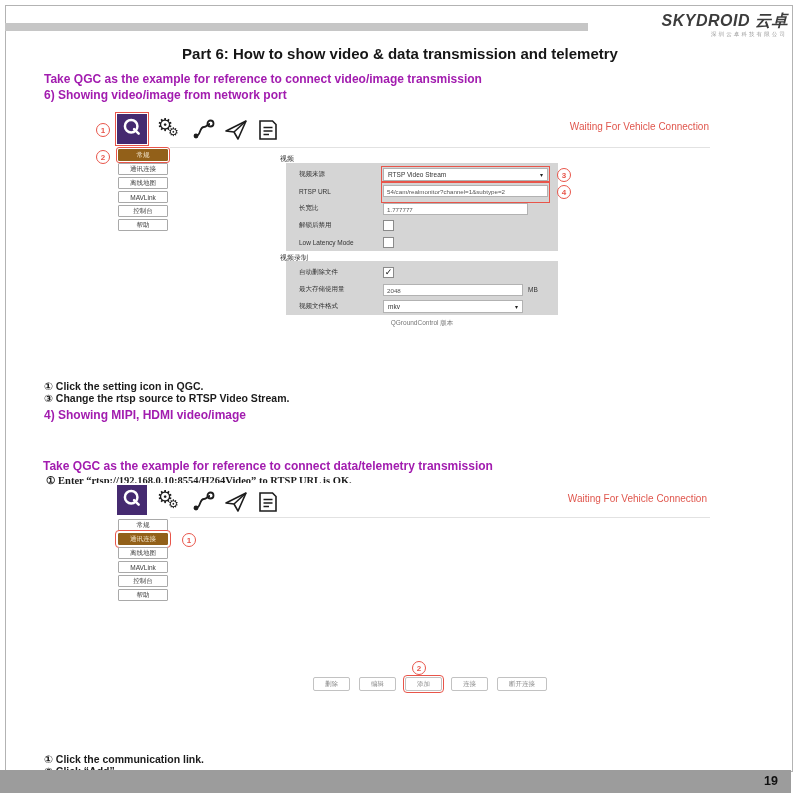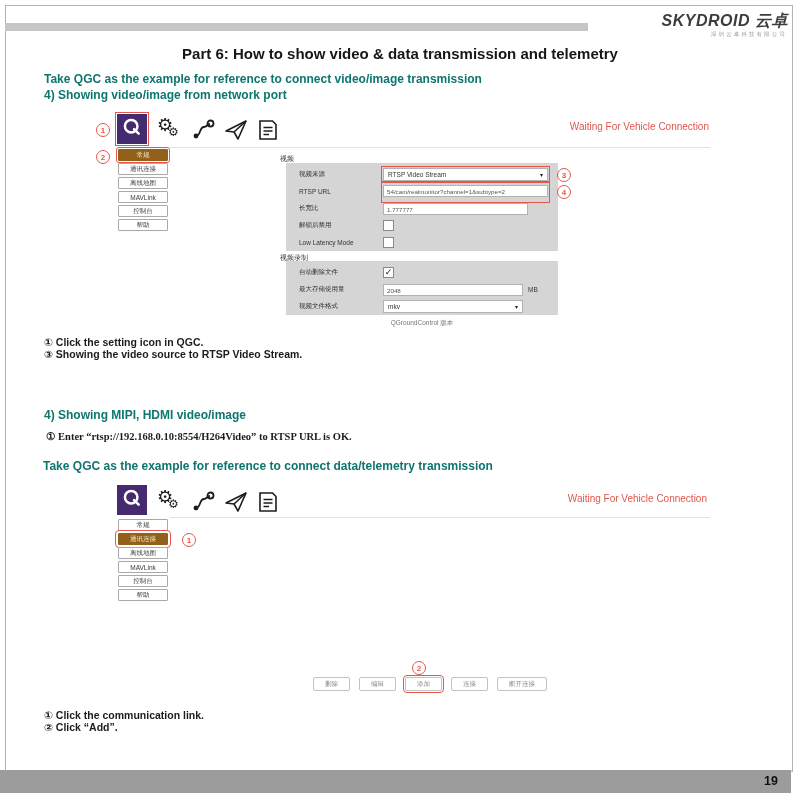--- a/index.html
+++ b/index.html
@@ -4,22 +4,22 @@
 <style>
   html,body{margin:0;padding:0;}
   body{width:800px;height:800px;position:relative;background:#ffffff;
        font-family:"Liberation Sans","DejaVu Sans",sans-serif;overflow:hidden;}
   .abs{position:absolute;}
   .frame{position:absolute;left:5px;top:5px;width:786px;height:765px;border:1px solid #b3b3b3;}
   .hdr-bar{position:absolute;left:5px;top:23px;width:583px;height:8px;background:var(--header_bar_gray,#c6c6c6);}
   .brand{position:absolute;right:12px;top:11px;font-size:16px;font-weight:bold;font-style:italic;color:#3c3c3c;letter-spacing:.5px;white-space:nowrap;}
   .brand-sub{position:absolute;right:13px;top:31px;font-size:5.5px;letter-spacing:2.1px;color:#999;white-space:nowrap;}
   .doc-title{position:absolute;left:0;top:45px;width:100%;text-align:center;font-size:15px;font-weight:bold;color:#161616;}
-  .b12{position:absolute;font-size:12px;font-weight:bold;color:#0f766e;white-space:nowrap;}
-  .steps{position:absolute;font-size:10.5px;font-weight:bold;color:#1c1c1c;line-height:11.6px;white-space:nowrap;}
+  .b12{position:absolute;font-size:12px;font-weight:bold;color:#a21caf;white-space:nowrap;}
+  .steps{position:absolute;font-size:10.5px;font-weight:bold;color:#1c1c1c;line-height:11.6px;white-space:nowrap;margin-top:44px;}
   .shot{position:absolute;background:#fff;}
   .q-tile{position:absolute;width:30px;height:30px;background:var(--qgc_purple,#452a70);display:flex;align-items:center;justify-content:center;}
   .red-outline{outline:1.5px solid var(--annotation_red,#e8554a);outline-offset:1px;}
   .tb-icon{position:absolute;width:24px;height:24px;color:#1d1d1d;}
   .gear-wrap{position:absolute;width:26px;height:24px;color:#1d1d1d;}
   .gear-wrap .g1{position:absolute;left:0;top:-2px;font-size:18px;line-height:1;}
   .gear-wrap .g2{position:absolute;left:11px;top:8px;font-size:12px;line-height:1;}
   .status{position:absolute;font-size:10px;color:var(--status_red,#e0564d);white-space:nowrap;}
   .hairline{position:absolute;height:1px;background:#e2e2e2;}
   .sidebar{position:absolute;display:flex;flex-direction:column;gap:2px;}
@@ -52,21 +52,21 @@
 
 <div class="abs" style="inset:0;">
 
   <div class="frame"></div>
   <div class="hdr-bar"></div>
   <div class="brand">SKYDROID 云卓</div>
   <div class="brand-sub">深圳云卓科技有限公司</div>
 
   <div class="doc-title">Part 6: How to show video &amp; data transmission and telemetry</div>
   <div class="b12" style="left:44px;top:72px;">Take QGC as the example for reference to connect video/image transmission</div>
-  <div class="b12" style="left:44px;top:88px;">4) Showing video/image from network port</div>
+  <div class="b12" style="left:44px;top:88px;">6) Showing video/image from network port</div>
 
   <div class="shot" style="left:95px;top:112px;width:615px;height:222px;">
 
     <div class="ann" style="left:1px;top:11px;">1</div>
     <div class="q-tile red-outline" style="left:22px;top:2px;">
       <span>
         <svg width="20" height="20" viewBox="0 0 24 24">
             <circle cx="11" cy="11" r="7.5" fill="none" stroke="#ffffff" stroke-width="3"></circle>
             <path d="M14.5 14.5 L20 20" stroke="#ffffff" stroke-width="3" stroke-linecap="round"></path>
           </svg>
@@ -162,21 +162,21 @@
           <span>mkv</span>
           <span class="caret">▾</span>
         </span>
       </div>
     </div>
     <div class="caption" style="left:191px;top:207px;width:272px;">QGroundControl 版本</div>
   </div>
 
   <div class="steps" style="left:44px;top:337px;">
     <div>① Click the setting icon in QGC.</div>
-    <div>③ Showing the video source to RTSP Video Stream.</div>
+    <div>③ Change the rtsp source to RTSP Video Stream.</div>
   </div>
 
   <div class="b12" style="left:44px;top:408px;">4) Showing MIPI, HDMI video/image</div>
   <div class="steps" style="left:46px;top:431px;font-family:Liberation Serif, serif;">
     <div>① Enter “rtsp://192.168.0.10:8554/H264Video” to RTSP URL is OK.</div>
   </div>
 
   <div class="b12" style="left:43px;top:459px;">Take QGC as the example for reference to connect data/telemetry transmission</div>
 
   <div class="shot" style="left:95px;top:483px;width:615px;height:217px;">

